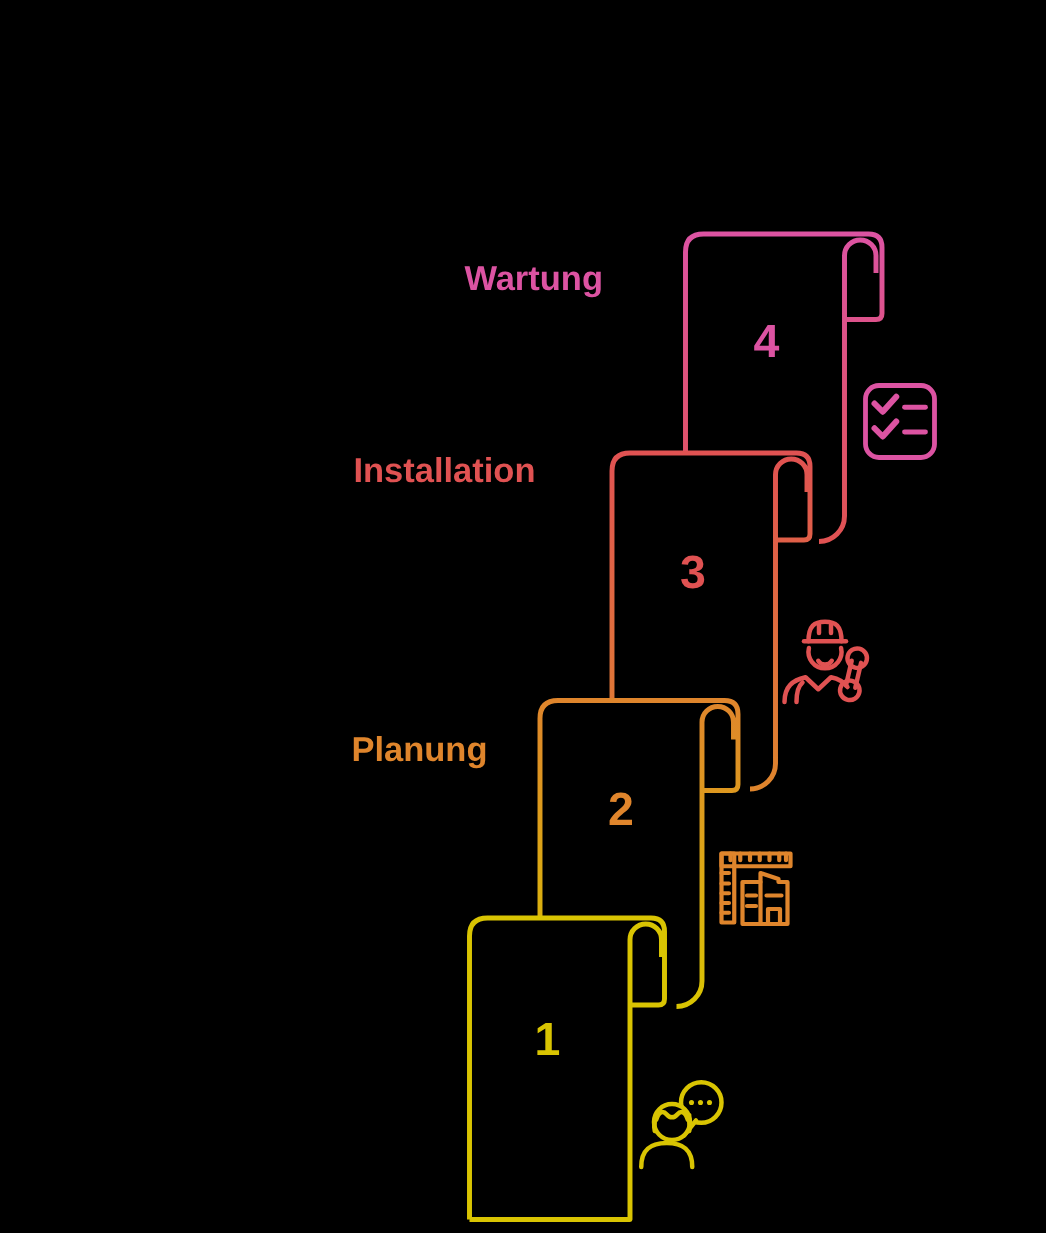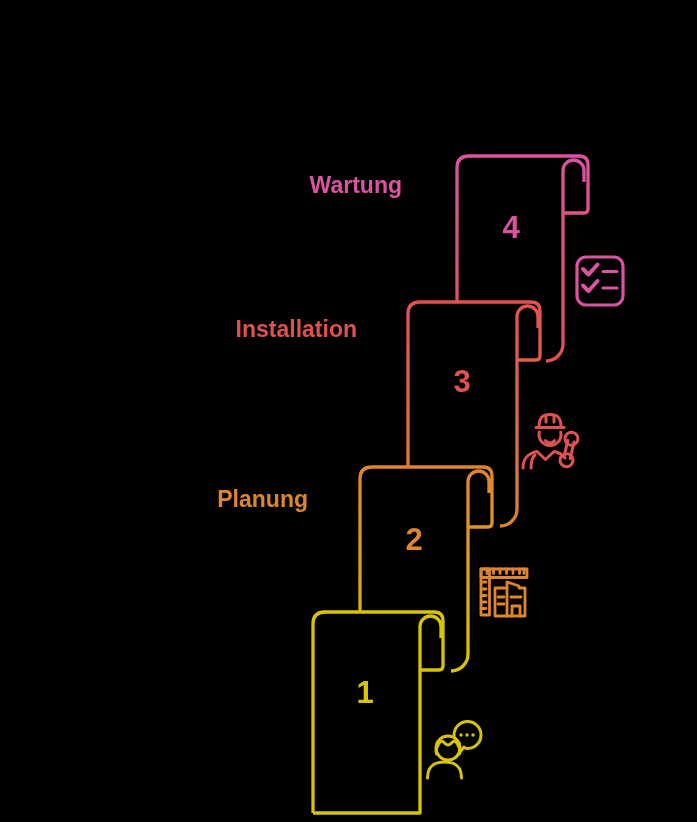--- a/index.html
+++ b/index.html
@@ -101,21 +101,21 @@
       <circle cx="47" cy="19" r="1.7" fill="#D9C402" stroke="none"></circle>
       <path d="M38,31 L30,41 L33.5,27.5" fill="#000000"></path>
       <circle cx="22" cy="32" r="12" fill="#000000"></circle>
       <path d="M11.5,30.5 C13,25 16,24 18.5,27 C20.5,29.5 23.5,29.5 25.5,27 C28,24 31,25 32.5,30.5"></path>
       <path d="M10.5,32 C10,34.5 10,36 10.5,38 M33.5,32 C34,34.5 34,36 33.5,38"></path>
       <path d="M1.5,62 C1.5,50 8,46 18.5,46 C29,46 35.5,50 35.5,62"></path>
     </g>
   </svg>
 
   <div class="step-label c-pink" style="top:174px; right:295px;">Wartung</div>
-  <div class="step-label c-red" style="top:318px; right:340px;">Installation</div>
-  <div class="step-label c-orange" style="top:488px; right:389px;">Planung</div>
+  <div class="step-label c-red" style="top:302px; right:340px;">Installation</div>
+  <div class="step-label c-orange" style="top:488px; right:372px;">Planung</div>
 
   <div class="step-number c-pink" style="top:212px; left:476px;">4</div>
   <div class="step-number c-red" style="top:366px; left:427px;">3</div>
   <div class="step-number c-orange" style="top:524px; left:379px;">2</div>
   <div class="step-number c-yellow" style="top:677px; left:330px;">1</div>
 
 </div>
 
 </body></html>

